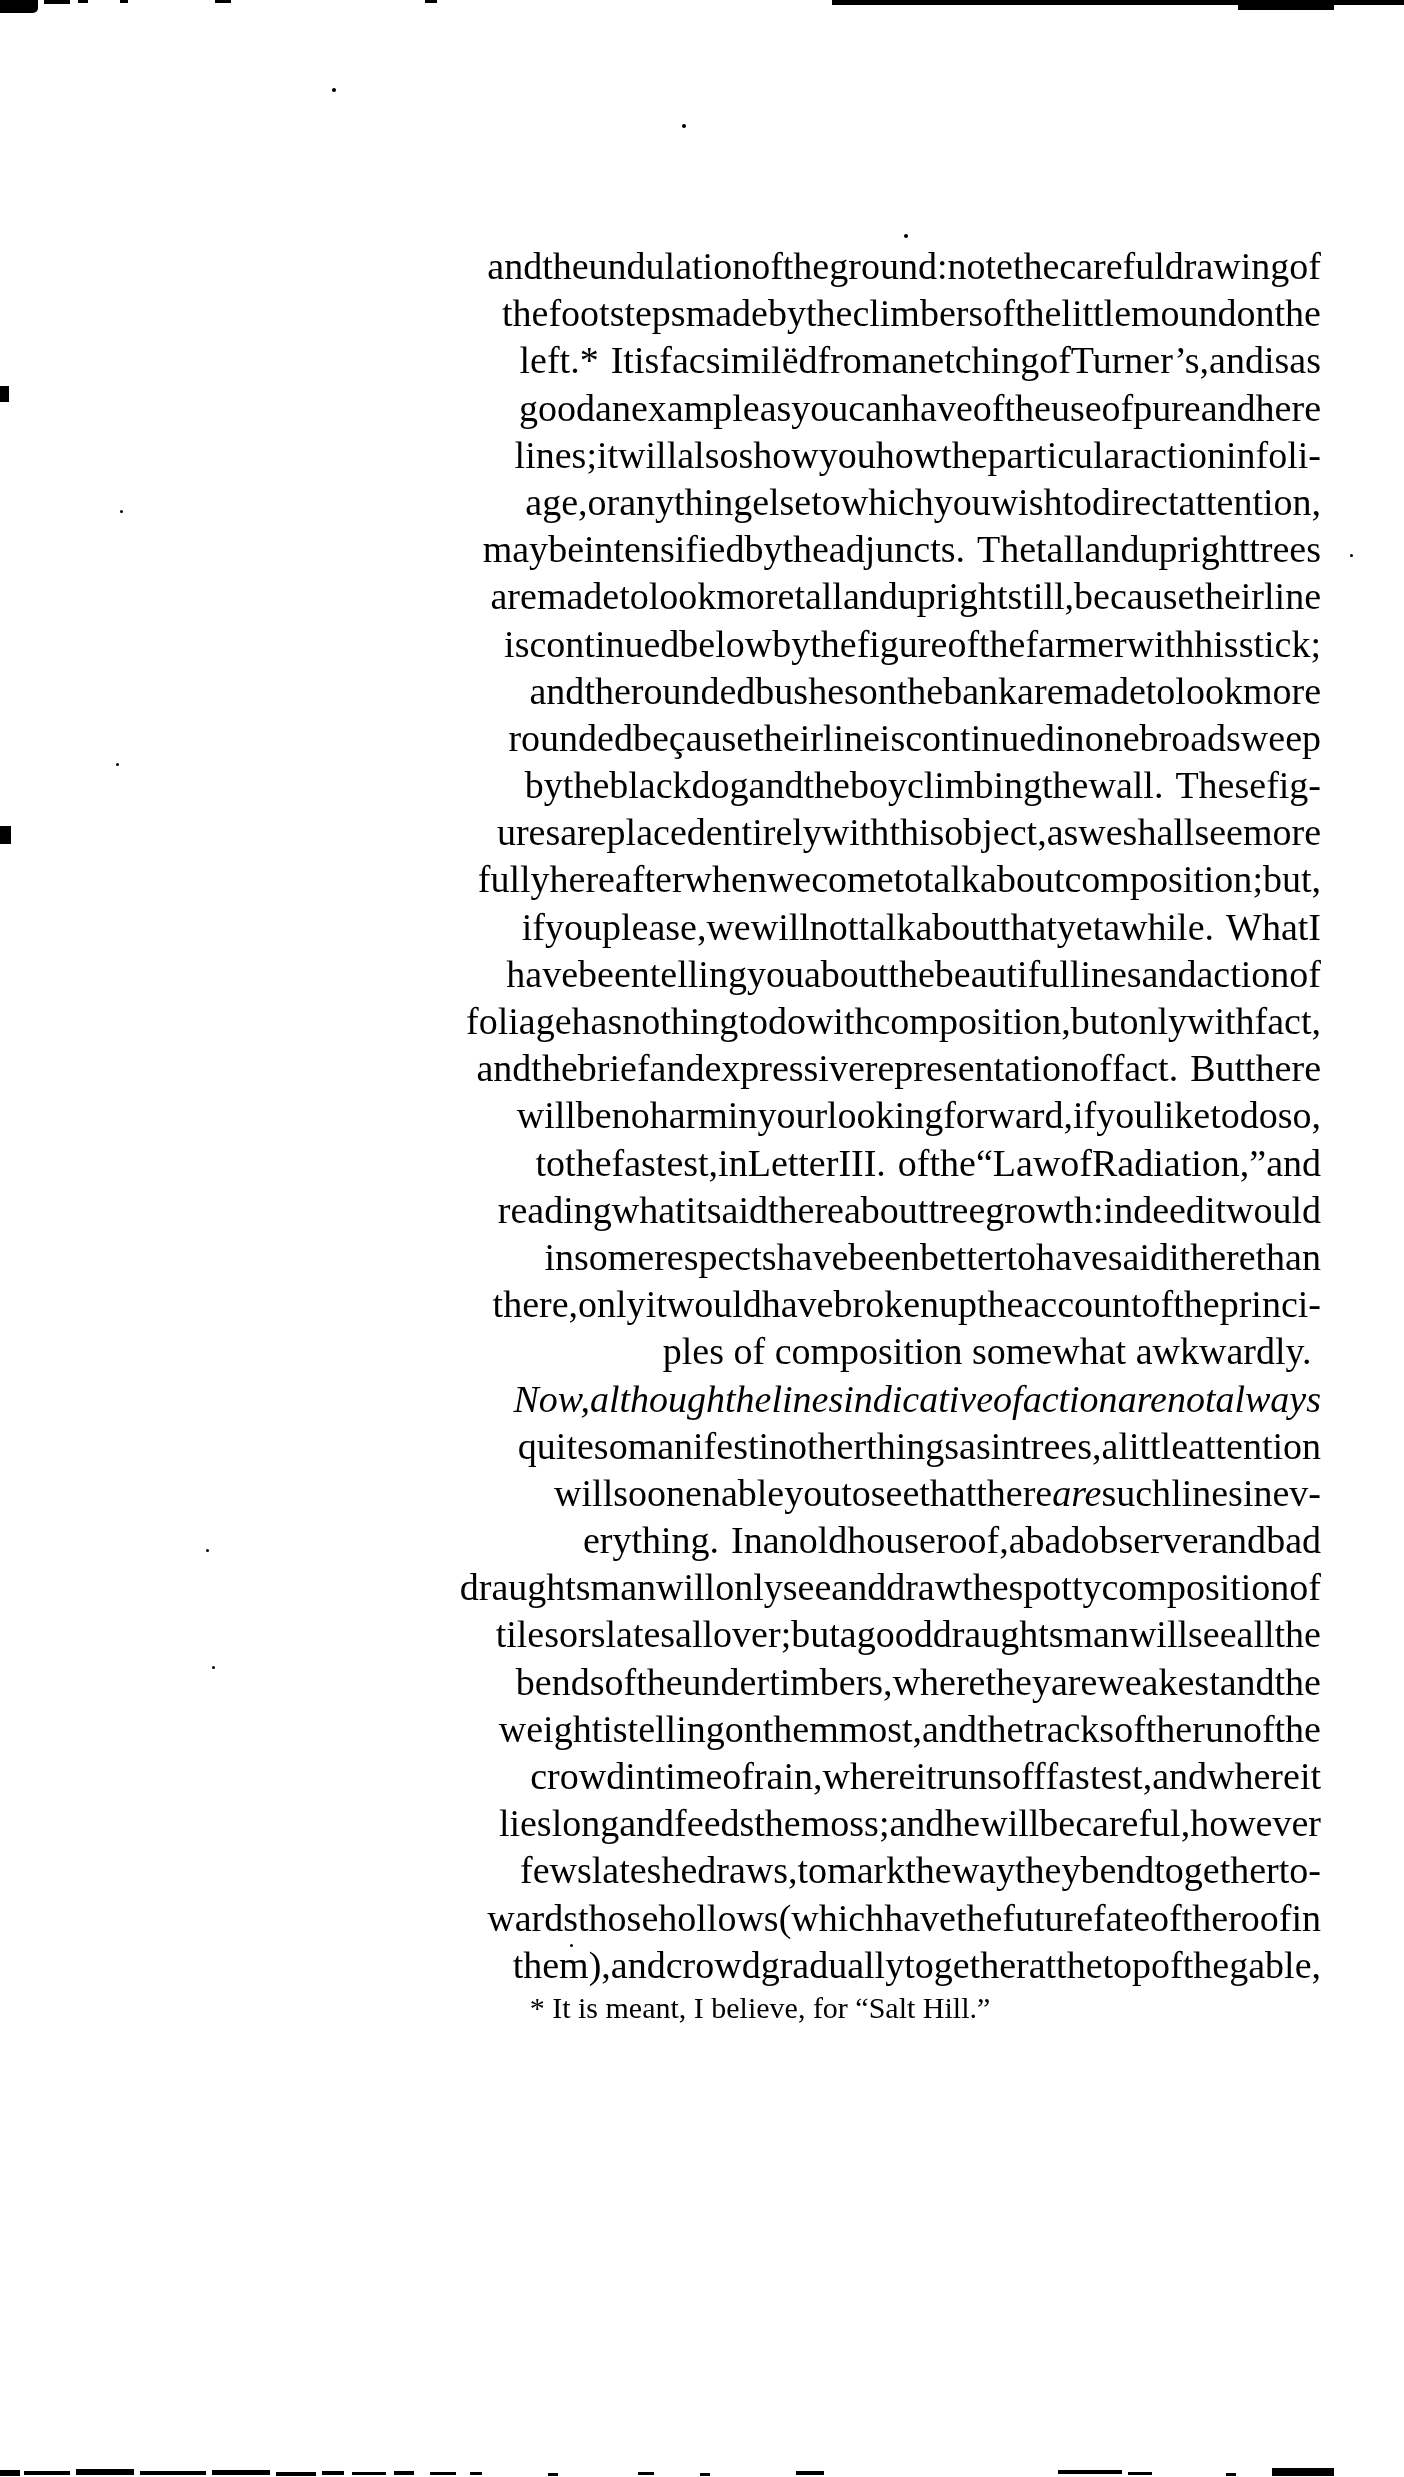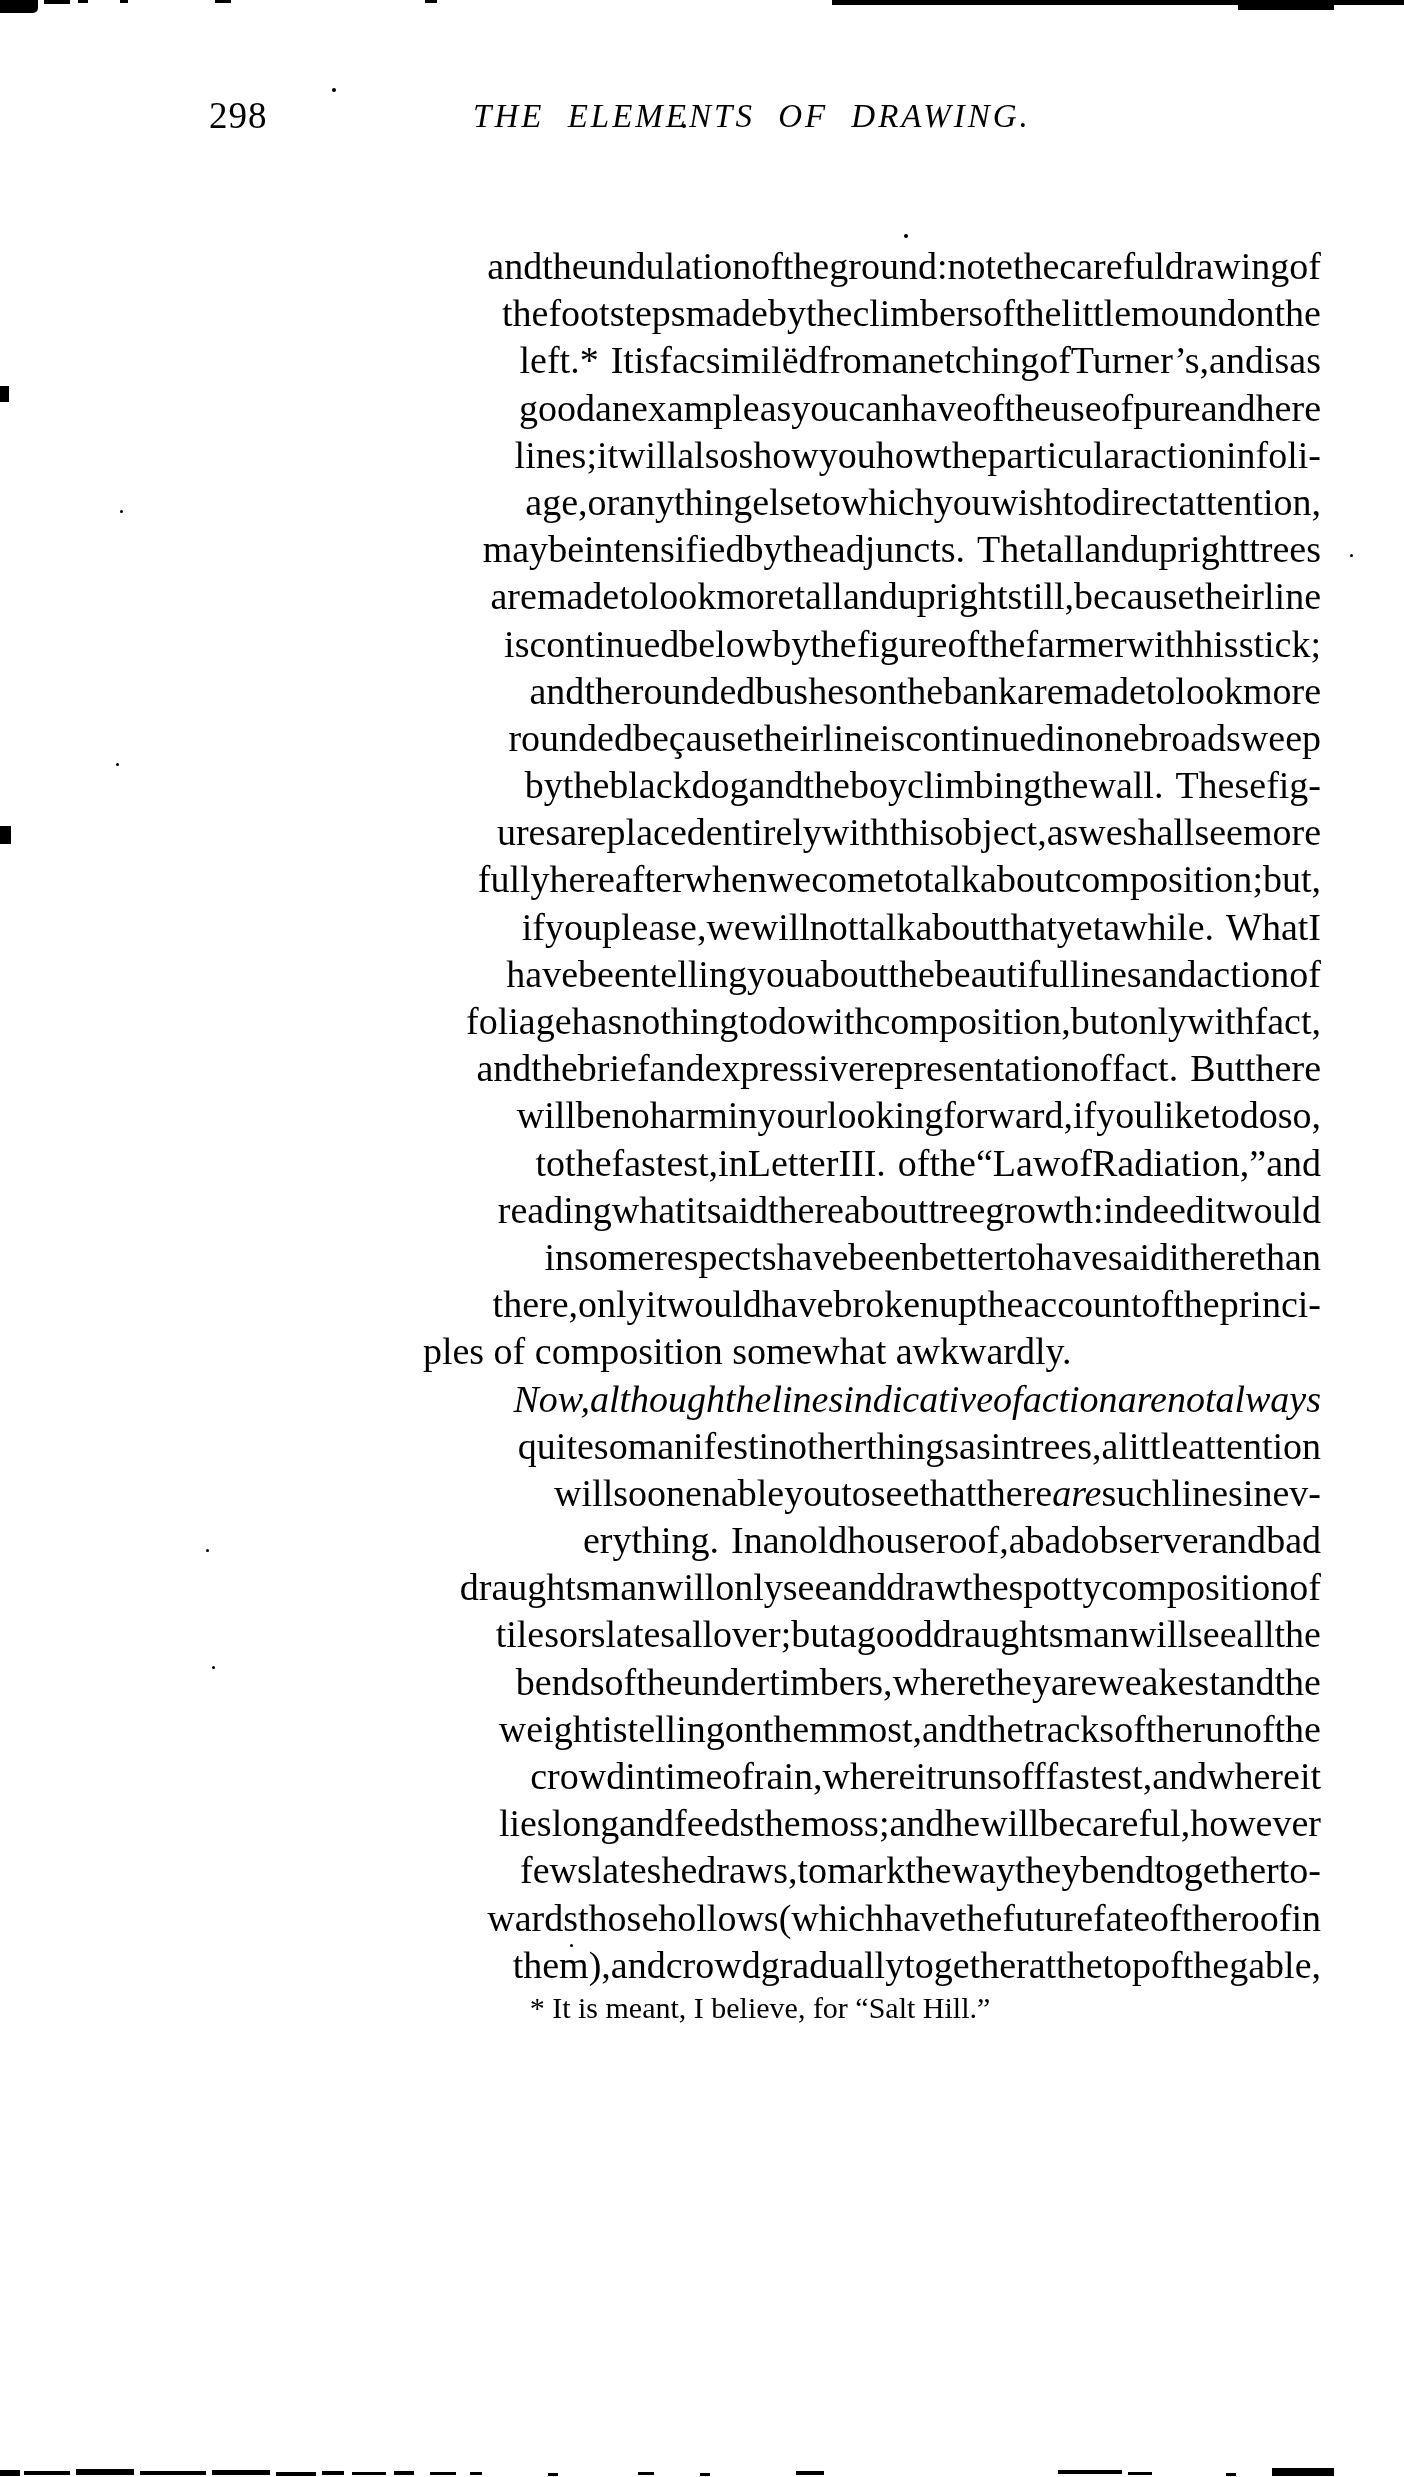--- a/index.html
+++ b/index.html
@@ -18,21 +18,21 @@
     text-align:center;font-style:italic;font-size:33px;line-height:44px;
     letter-spacing:3px;word-spacing:12px;
   }
 
   
   .text-block{position:absolute;left:183px;top:243px;width:1138px;font-size:38px;}
   .line{
     display:flex;justify-content:flex-end;flex-wrap:nowrap;
     height:47.2px;line-height:47.2px;white-space:nowrap;
   }
-  .line.nj{justify-content:center;}
+  .line.nj{justify-content:flex-end;}
   .line.nj span{margin-right:9.5px;}
   .line.ind{padding-left:38px;font-style:italic;}
   .line span.it{font-style:italic;}
   .line span.g{margin-right:12px;}
 
   .footnote{
     position:absolute;left:191px;top:1989px;width:1138px;
     text-align:center;font-size:30px;line-height:38px;
   }
 
@@ -80,24 +80,20 @@
   <div class="speck" style="left:332px;top:88px;"></div>
   <div class="speck" style="left:682px;top:124px;"></div>
   <div class="speck" style="left:904px;top:234px;"></div>
   <div class="speck" style="left:120px;top:510px;width:3px;height:3px;"></div>
   <div class="speck" style="left:116px;top:763px;width:3px;height:3px;"></div>
   <div class="speck" style="left:1350px;top:554px;width:3px;height:3px;"></div>
   <div class="speck" style="left:206px;top:1549px;width:3px;height:3px;"></div>
   <div class="speck" style="left:212px;top:1666px;width:3px;height:3px;"></div>
   <div class="speck" style="left:570px;top:1944px;width:3px;height:3px;"></div>
 
-  <div class="header">
-    <div class="pagenum">298</div>
-    <div class="title">THE ELEMENTS OF DRAWING.</div>
-  </div>
 
   <div class="text-block">
       <div class="line">
         <span>and</span>
         <span>the</span>
         <span>undulation</span>
         <span>of</span>
         <span>the</span>
         <span>ground</span>
         <span>:</span>

